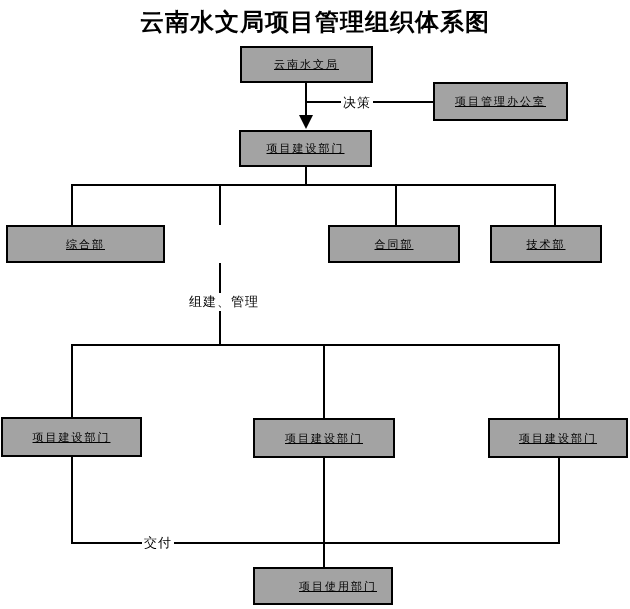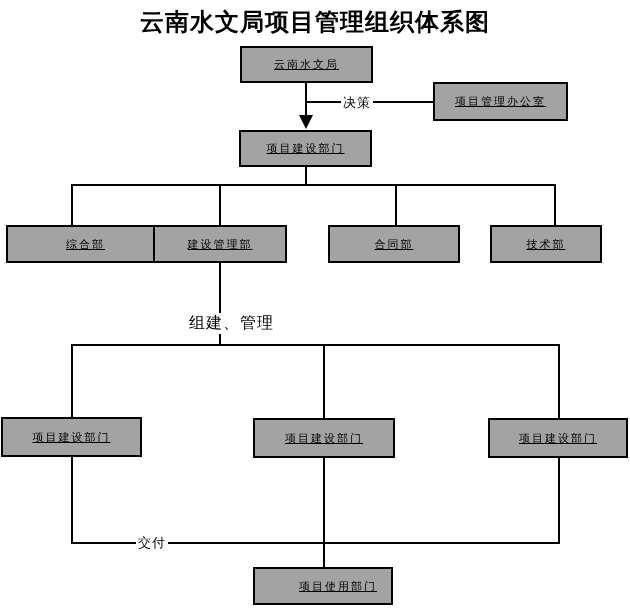--- a/index.html
+++ b/index.html
@@ -82,44 +82,43 @@
   <div class="line" style="left:305px; top:167px; width:2px; height:19px;"></div>
 
   <div class="line" style="left:71px; top:184px; width:485px; height:2px;"></div>
 
   <div class="line" style="left:71px; top:184px; width:2px; height:41px;"></div>
   <div class="line" style="left:219px; top:184px; width:2px; height:41px;"></div>
   <div class="line" style="left:395px; top:184px; width:2px; height:41px;"></div>
   <div class="line" style="left:554px; top:184px; width:2px; height:41px;"></div>
 
   <div class="line" style="left:219px; top:263px; width:2px; height:83px;"></div>
-  <div class="edge-label" style="left:187px; top:313px; font-size:16px;">组建、管理</div>
+  <div class="edge-label" style="left:187px; top:293px; font-size:13px;">组建、管理</div>
 
   <div class="line" style="left:71px; top:344px; width:489px; height:2px;"></div>
 
   <div class="line" style="left:71px; top:344px; width:2px; height:73px;"></div>
   <div class="line" style="left:323px; top:344px; width:2px; height:74px;"></div>
   <div class="line" style="left:558px; top:344px; width:2px; height:74px;"></div>
 
   <div class="line" style="left:71px; top:457px; width:2px; height:87px;"></div>
   <div class="line" style="left:323px; top:458px; width:2px; height:109px;"></div>
   <div class="line" style="left:558px; top:458px; width:2px; height:86px;"></div>
 
   <div class="line" style="left:71px; top:542px; width:489px; height:2px;"></div>
-  <div class="edge-label" style="left:136px; top:534px;text-align:center;">交付</div>
+  <div class="edge-label" style="left:142px; top:534px;text-align:center;">交付</div>
 
   <div class="node" style="left:240px; top:46px; width:133px; height:37px;">云南水文局</div>
 
   <div class="node" style="left:433px; top:82px; width:135px; height:39px;">项目管理办公室</div>
 
   <div class="node" style="left:239px; top:130px; width:133px; height:37px;">项目建设部门</div>
 
   <div class="node" style="left:6px; top:225px; width:159px; height:38px;">综合部</div>
 
-  <div class="node" style="left:153px; top:225px; width:134px; height:38px;">建设管理部</div>
 
   <div class="node" style="left:328px; top:225px; width:132px; height:38px;text-align:center;">合同部</div>
 
   <div class="node" style="left:490px; top:225px; width:112px; height:38px;">技术部</div>
 
   <div class="node" style="left:1px; top:417px; width:141px; height:40px;">项目建设部门</div>
 
   <div class="node" style="left:253px; top:418px; width:142px; height:40px;">项目建设部门</div>
 
   <div class="node" style="left:488px; top:418px; width:140px; height:40px;">项目建设部门</div>

